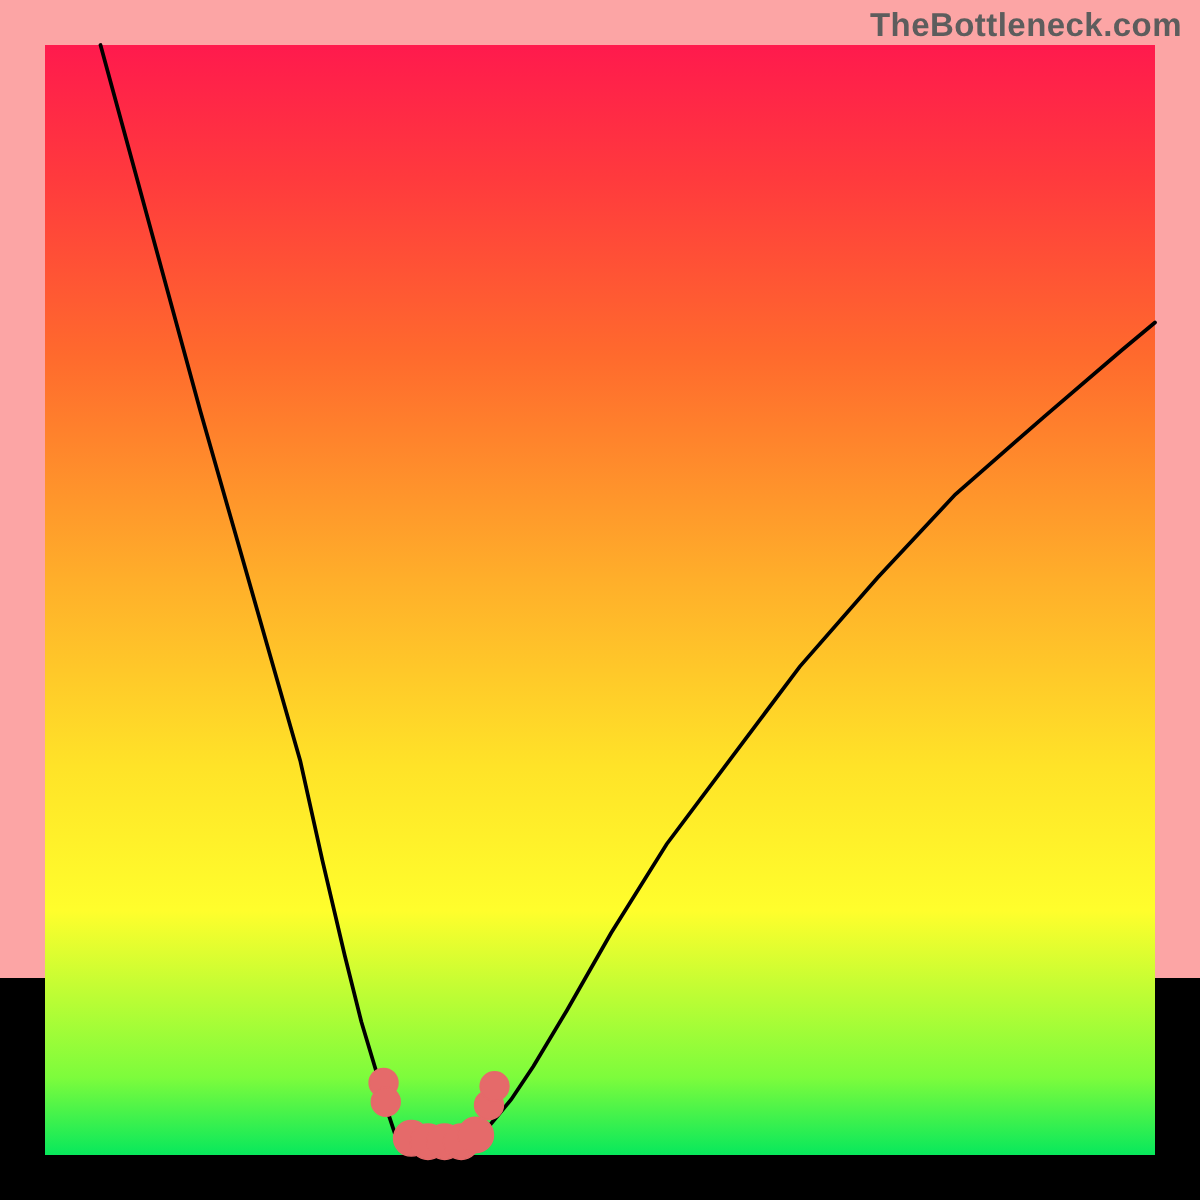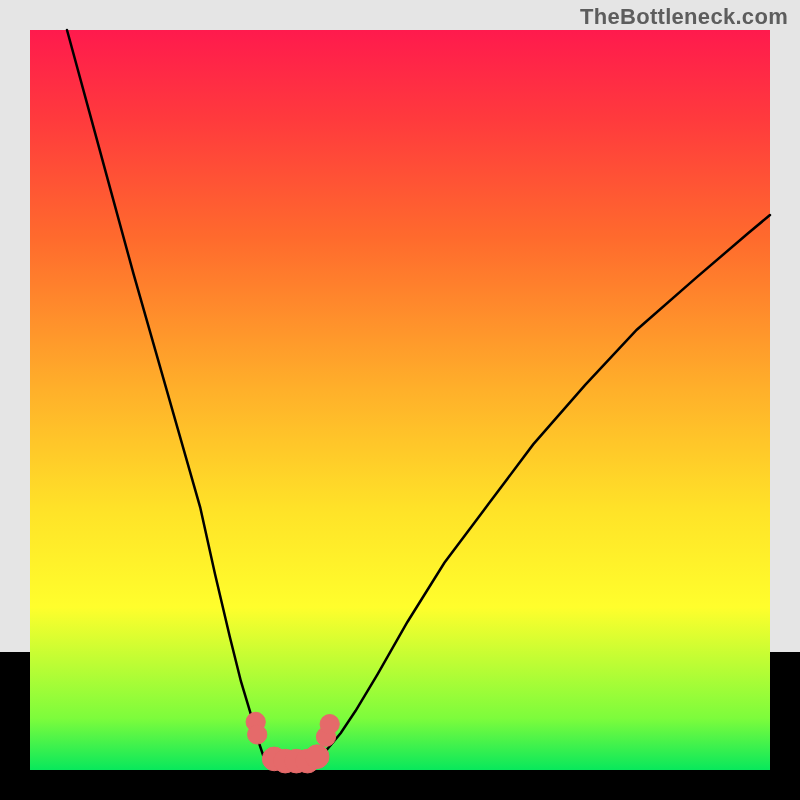--- a/index.html
+++ b/index.html
@@ -9,21 +9,21 @@
     height: 800px;
     background: #000000;
     overflow: hidden;
   }
   .frame {
     position: absolute;
     left: 0;
     top: 0;
     width: 800px;
     height: 652px;
-    background: #e5e5e5;
+    background: #fca5a5;
   }
   .plot-area {
     position: absolute;
     left: 30px;
     top: 30px;
     width: 740px;
     height: 740px;
     
     background: linear-gradient(
       to bottom,

